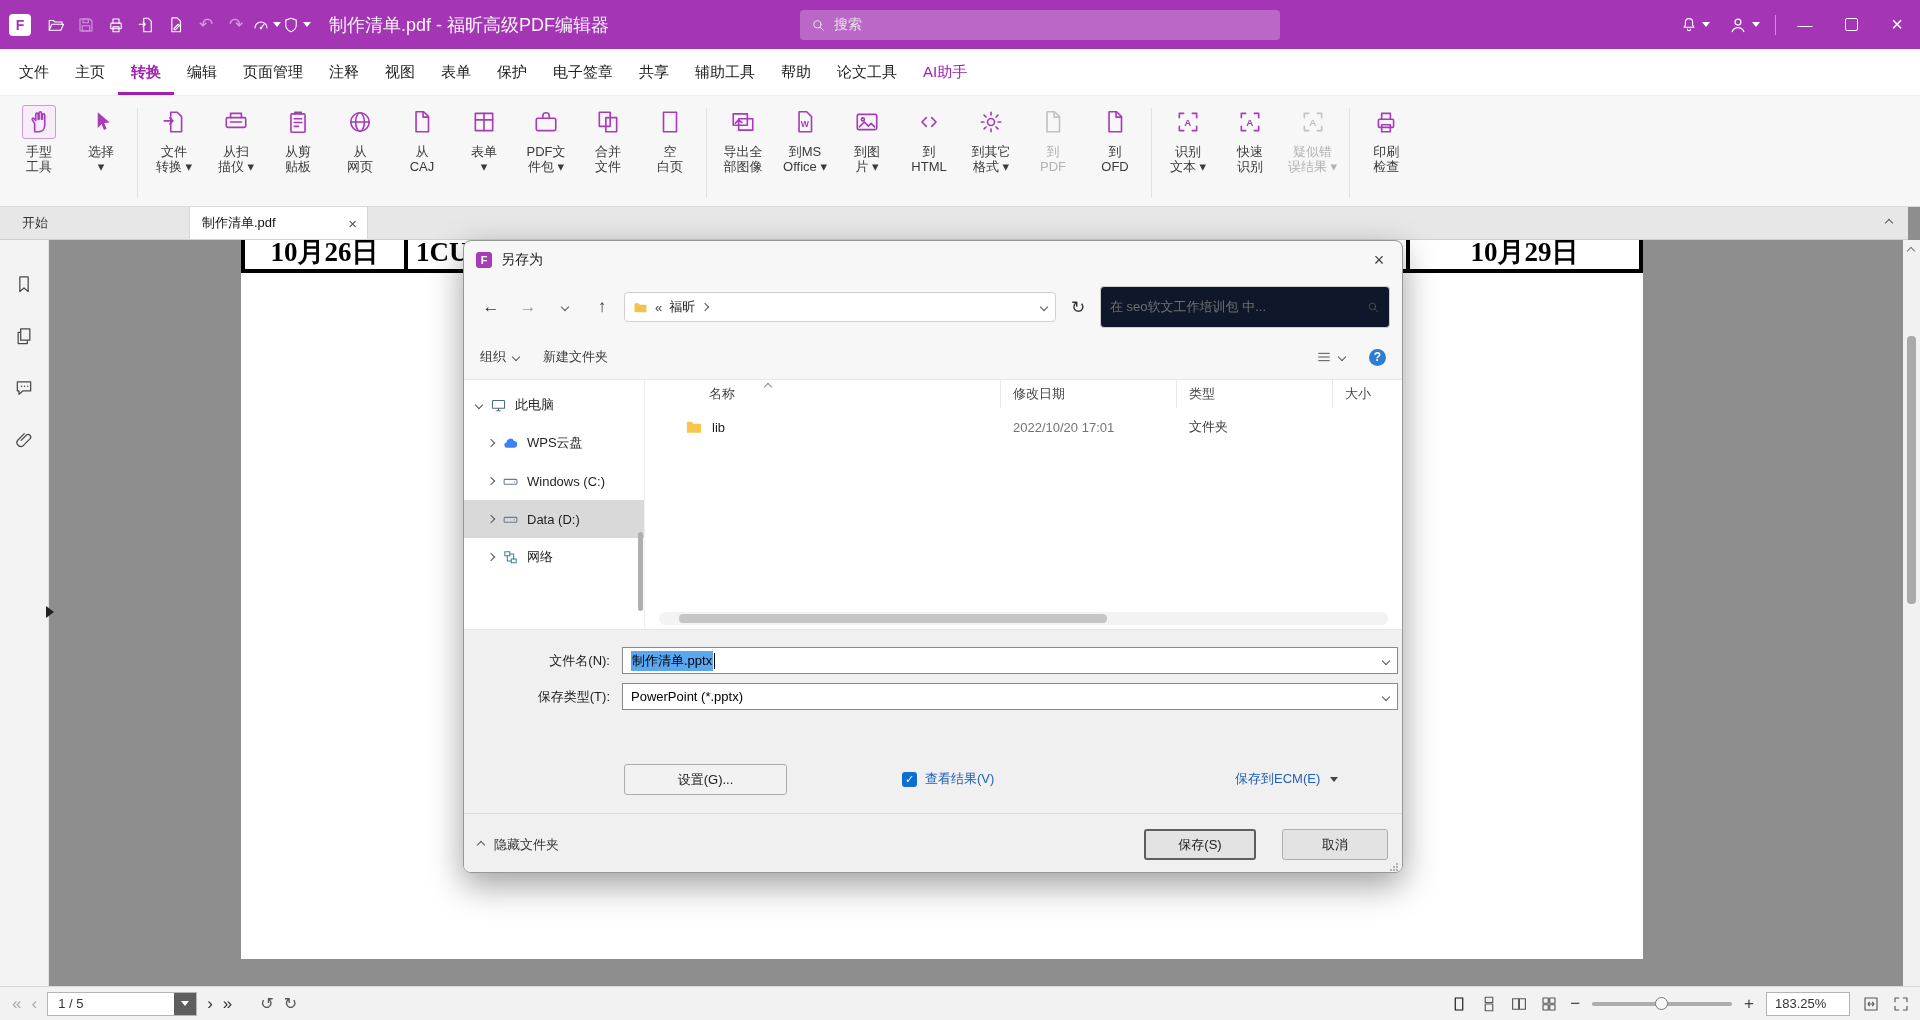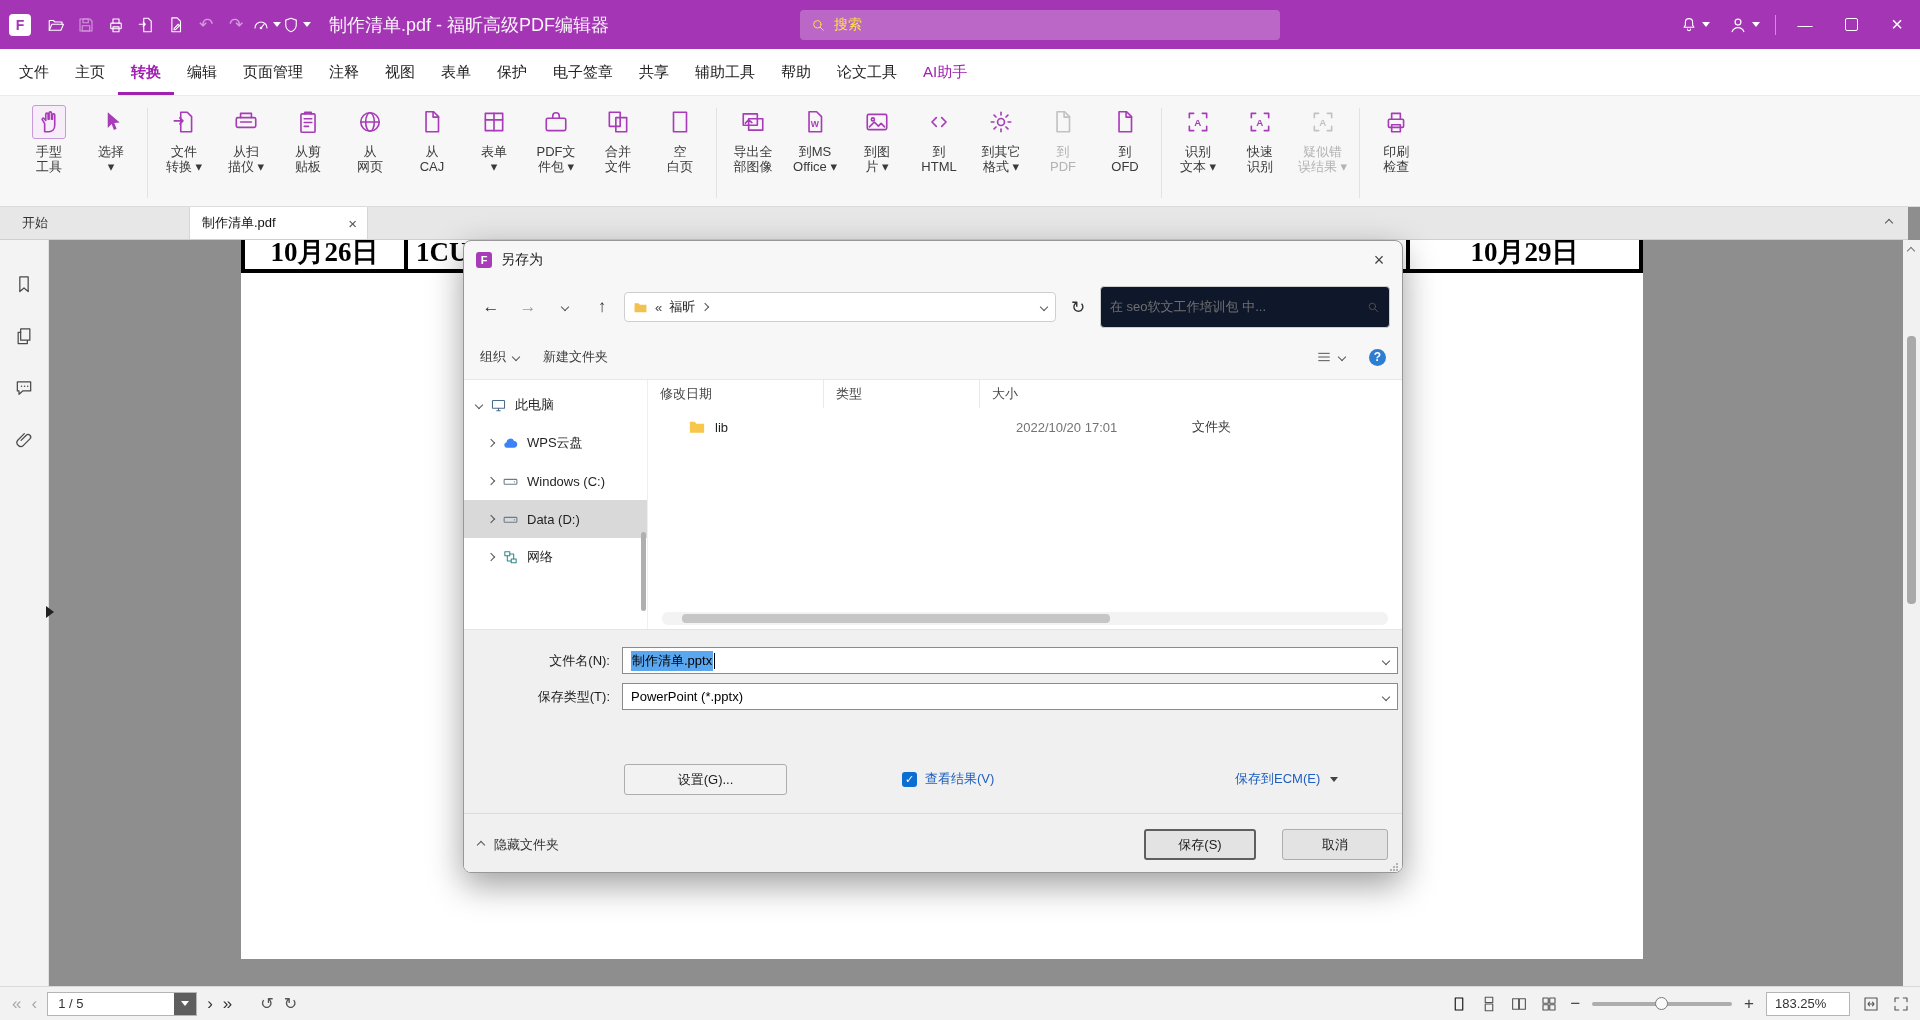--- a/index.html
+++ b/index.html
@@ -16,35 +16,35 @@
   .tri{width:0;height:0;border-left:4px solid transparent;border-right:4px solid transparent;border-top:5px solid currentColor;display:inline-block;}
   .spacer{flex:1}
 
   
   #titlebar{position:absolute;left:0;top:0;right:0;height:49px;background:#A435B5;display:flex;align-items:center;color:#fff;}
   .logo{width:22px;height:22px;margin:0 10px 0 9px;background:#fff;border-radius:4px;display:flex;align-items:center;justify-content:center;color:#A435B5;font-weight:bold;font-size:14px;}
   .qbtn{width:30px;height:34px;display:flex;align-items:center;justify-content:center;color:#fff;gap:3px;}
   .qbtn.dim{opacity:.5}
   .qglyph{font-size:17px;color:#fff;}
   .wtitle{margin-left:18px;font-size:18px;color:rgba(255,255,255,.95);white-space:nowrap;}
-  #tbsearch{position:absolute;left:800px;top:10px;width:460px;height:30px;background:rgba(255,255,255,.25);border-radius:4px;display:flex;align-items:center;padding:0 10px;gap:8px;color:#fde047;font-size:14px;}
+  #tbsearch{position:absolute;left:800px;top:10px;width:460px;height:30px;background:rgba(255,255,255,.25);border-radius:4px;display:flex;align-items:center;padding:0 10px;gap:8px;color:#e5e5e5;font-size:14px;}
   .tb-right{margin-left:auto;display:flex;align-items:center;height:100%;}
   .tb-ic{display:flex;align-items:center;gap:4px;padding:0 9px;height:100%;}
   .tbsep{width:1px;height:20px;background:rgba(255,255,255,.45);margin:0 6px;}
   .winbtn{width:46px;height:100%;display:flex;align-items:center;justify-content:center;font-size:20px;color:#fff;}
   .maxbox{width:11px;height:11px;border:1.5px solid #fff;border-radius:2px;}
 
   
   #menubar{position:absolute;left:0;top:49px;right:0;height:47px;background:#fff;display:flex;align-items:stretch;padding-left:6px;border-bottom:1px solid #ECECEC;box-sizing:border-box;}
   .mitem{display:flex;align-items:center;padding:0 13px;font-size:15px;color:#222;}
   .mitem.active{color:#A020B0;font-weight:bold;box-shadow:inset 0 -3px 0 #A020B0;}
   .mitem.ai{color:#A020B0;}
 
   
-  #ribbon{position:absolute;left:0;top:96px;right:0;height:111px;background:#F7F7F7;border-bottom:1px solid #DCDCDC;display:flex;align-items:flex-start;padding:8px 4px 0 18px;box-sizing:border-box;}
+  #ribbon{position:absolute;left:0;top:96px;right:0;height:111px;background:#F7F7F7;border-bottom:1px solid #DCDCDC;display:flex;align-items:flex-start;padding:8px 4px 0 8px;box-sizing:border-box;}
   .tool{display:flex;flex-direction:column;align-items:center;padding:0 7px;min-width:48px;}
   .ticon{height:36px;display:flex;align-items:center;justify-content:center;color:#A83BB8;}
   .selbox{border:1px solid #C79BD9;background:#F6EDF9;border-radius:3px;padding:3px;}
   .tlabel{margin-top:4px;font-size:13px;line-height:15px;color:#3A3A3A;text-align:center;white-space:pre-line;}
   .tool.dis .ticon{color:#C2C2C2;}
   .tool.dis .tlabel{color:#B3B3B3;}
   .rsep{width:1px;background:#E2E2E2;align-self:stretch;margin:4px 5px 8px 5px;}
 
   
   #tabbar{position:absolute;left:0;top:207px;right:12px;height:33px;background:#E7E7E7;border-bottom:1px solid #CFCFCF;display:flex;box-sizing:border-box;}
@@ -783,20 +783,21 @@
             <span class="chev right sm"></span>
             <svg class="ic" width="17" height="17" style="color:#2E8B8B">
               <use href="#i-network"></use>
             </svg>
             <span>网络</span>
           </div>
         <div class="treesb"></div>
       </div>
       <div class="flist">
         <div class="fhead">
+          <div class="hcell hc-name"><span class="chev up sm sortcaret"></span><span>名称</span></div>
           <div class="hcell hc-date"><span>修改日期</span></div>
           <div class="hcell hc-type"><span>类型</span></div>
           <div class="hcell hc-size"><span>大小</span></div>
         </div>
         <div class="frow">
           <div class="rc-name">
               <svg class="ic" width="18" height="18" style="color:#F7C64A">
                 <use href="#i-folder"></use>
               </svg>
               <span>lib</span>

